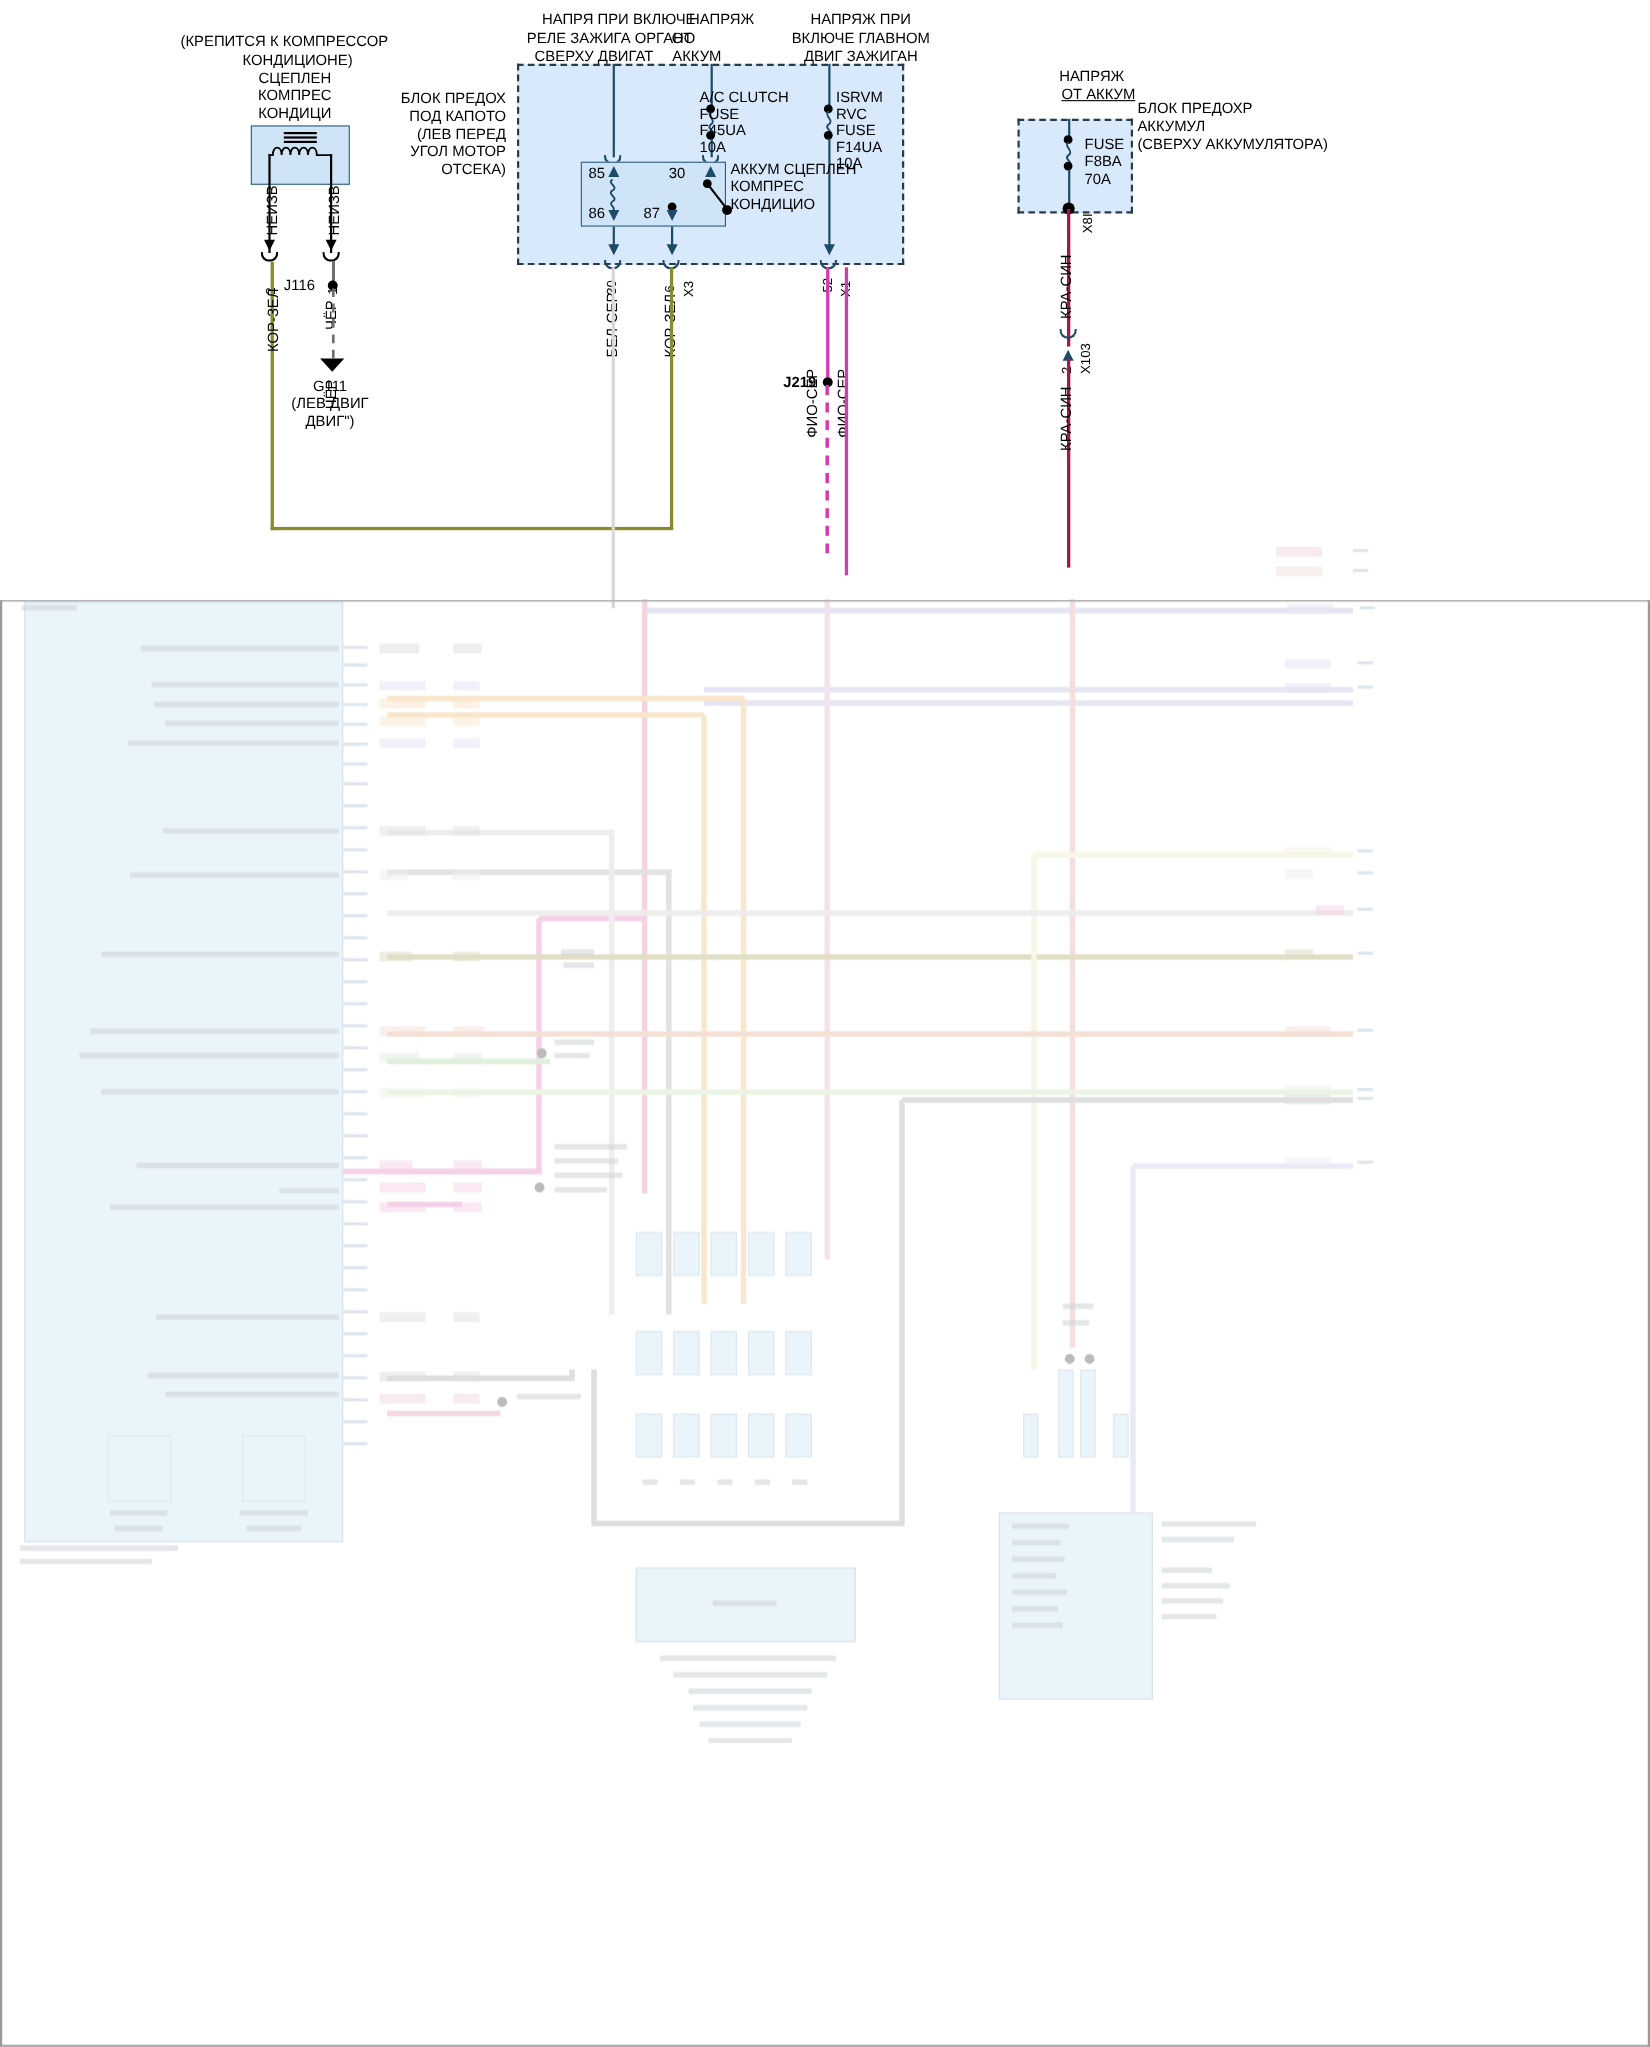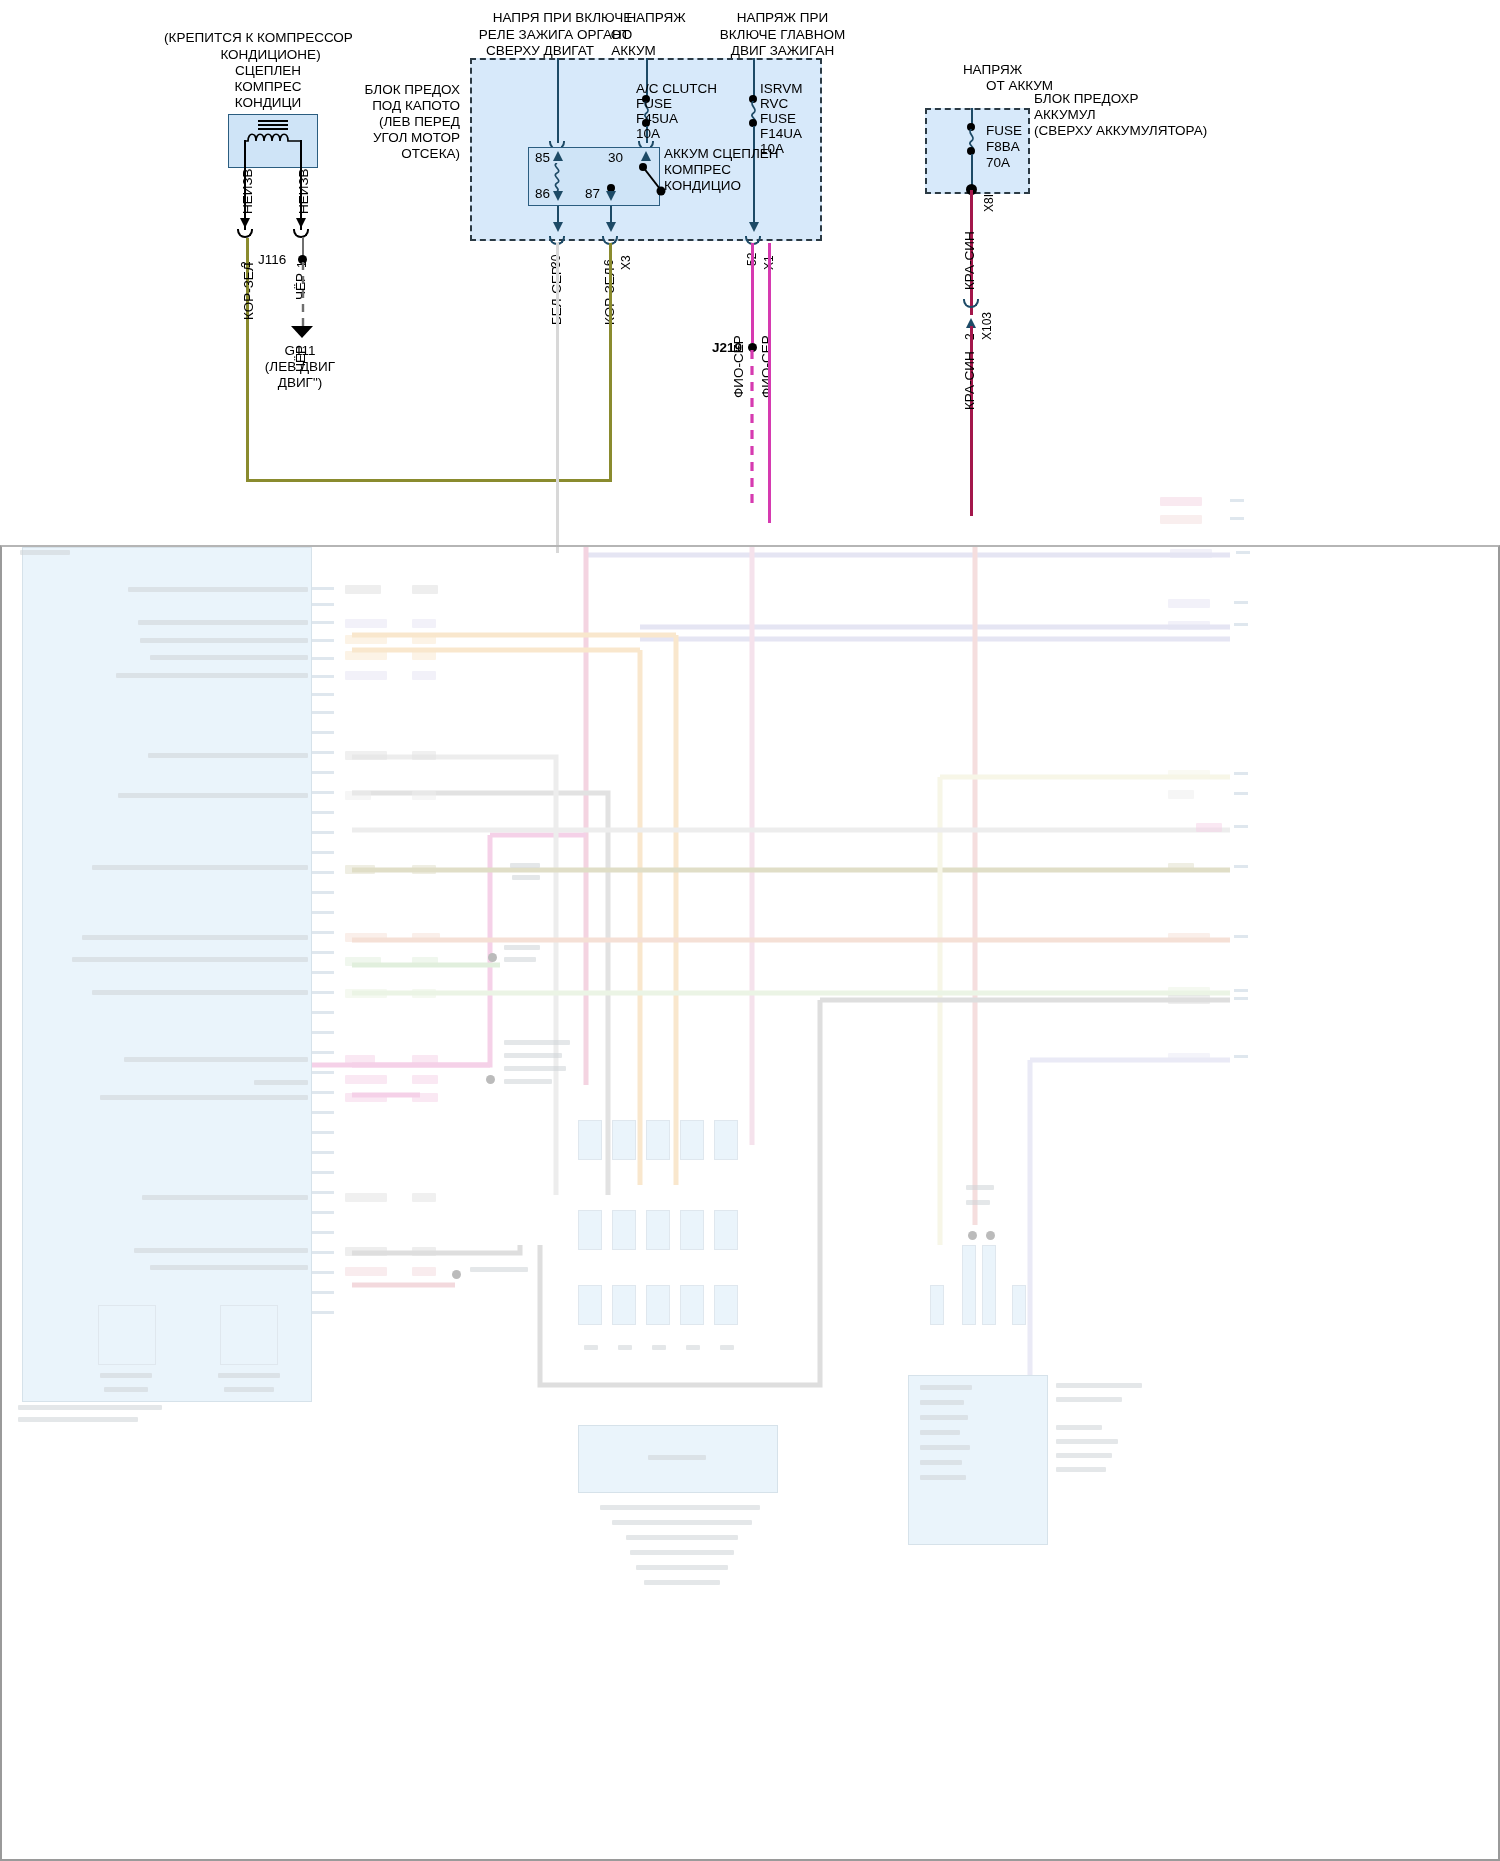--- a/index.html
+++ b/index.html
@@ -305,21 +305,21 @@
   <div class="txt t13" style="left:712px;top:340px;font-weight:bold;">J219</div>
   <div class="dot" style="left:748px;top:343px;width:9px;height:9px;"></div>
 
   <svg style="position:absolute;left:745px;top:350px;width:14px;height:156px;" viewBox="0 0 14 156">
     <line x1="7" y1="0" x2="7" y2="156" stroke="#d63ab0" stroke-width="3.2" stroke-dasharray="9,7"></line>
   </svg>
 
   <div class="vline" style="left:768px;top:243px;width:3.2px;height:280px;background:#d63ab0;"></div>
 
   <div class="txt t13 ctr" style="left:915px;top:62px;width:155px;">НАПРЯЖ</div>
-  <div class="txt t13 ctr" style="left:942px;top:78px;width:155px;">ОТ АККУМ</div>
+  <div class="txt t13 ctr" style="left:921px;top:78px;width:155px;text-decoration:underline;">ОТ АККУМ</div>
 
   <div class="dashbox" style="left:925px;top:108px;width:105px;height:86px;"></div>
 
   <div class="txt t13" style="left:1034px;top:91px;">БЛОК ПРЕДОХР</div>
   <div class="txt t13" style="left:1034px;top:107px;">АККУМУЛ</div>
   <div class="txt t13" style="left:1034px;top:123px;">(СВЕРХУ АККУМУЛЯТОРА)</div>
 
   <div class="vline" style="left:971px;top:108px;width:2px;height:17px;background:#1d4a66;"></div>
   <div class="dot" style="left:967px;top:123px;width:8px;height:8px;"></div>
   <svg style="position:absolute;left:963px;top:129px;width:18px;height:22px;" viewBox="0 0 18 22">

